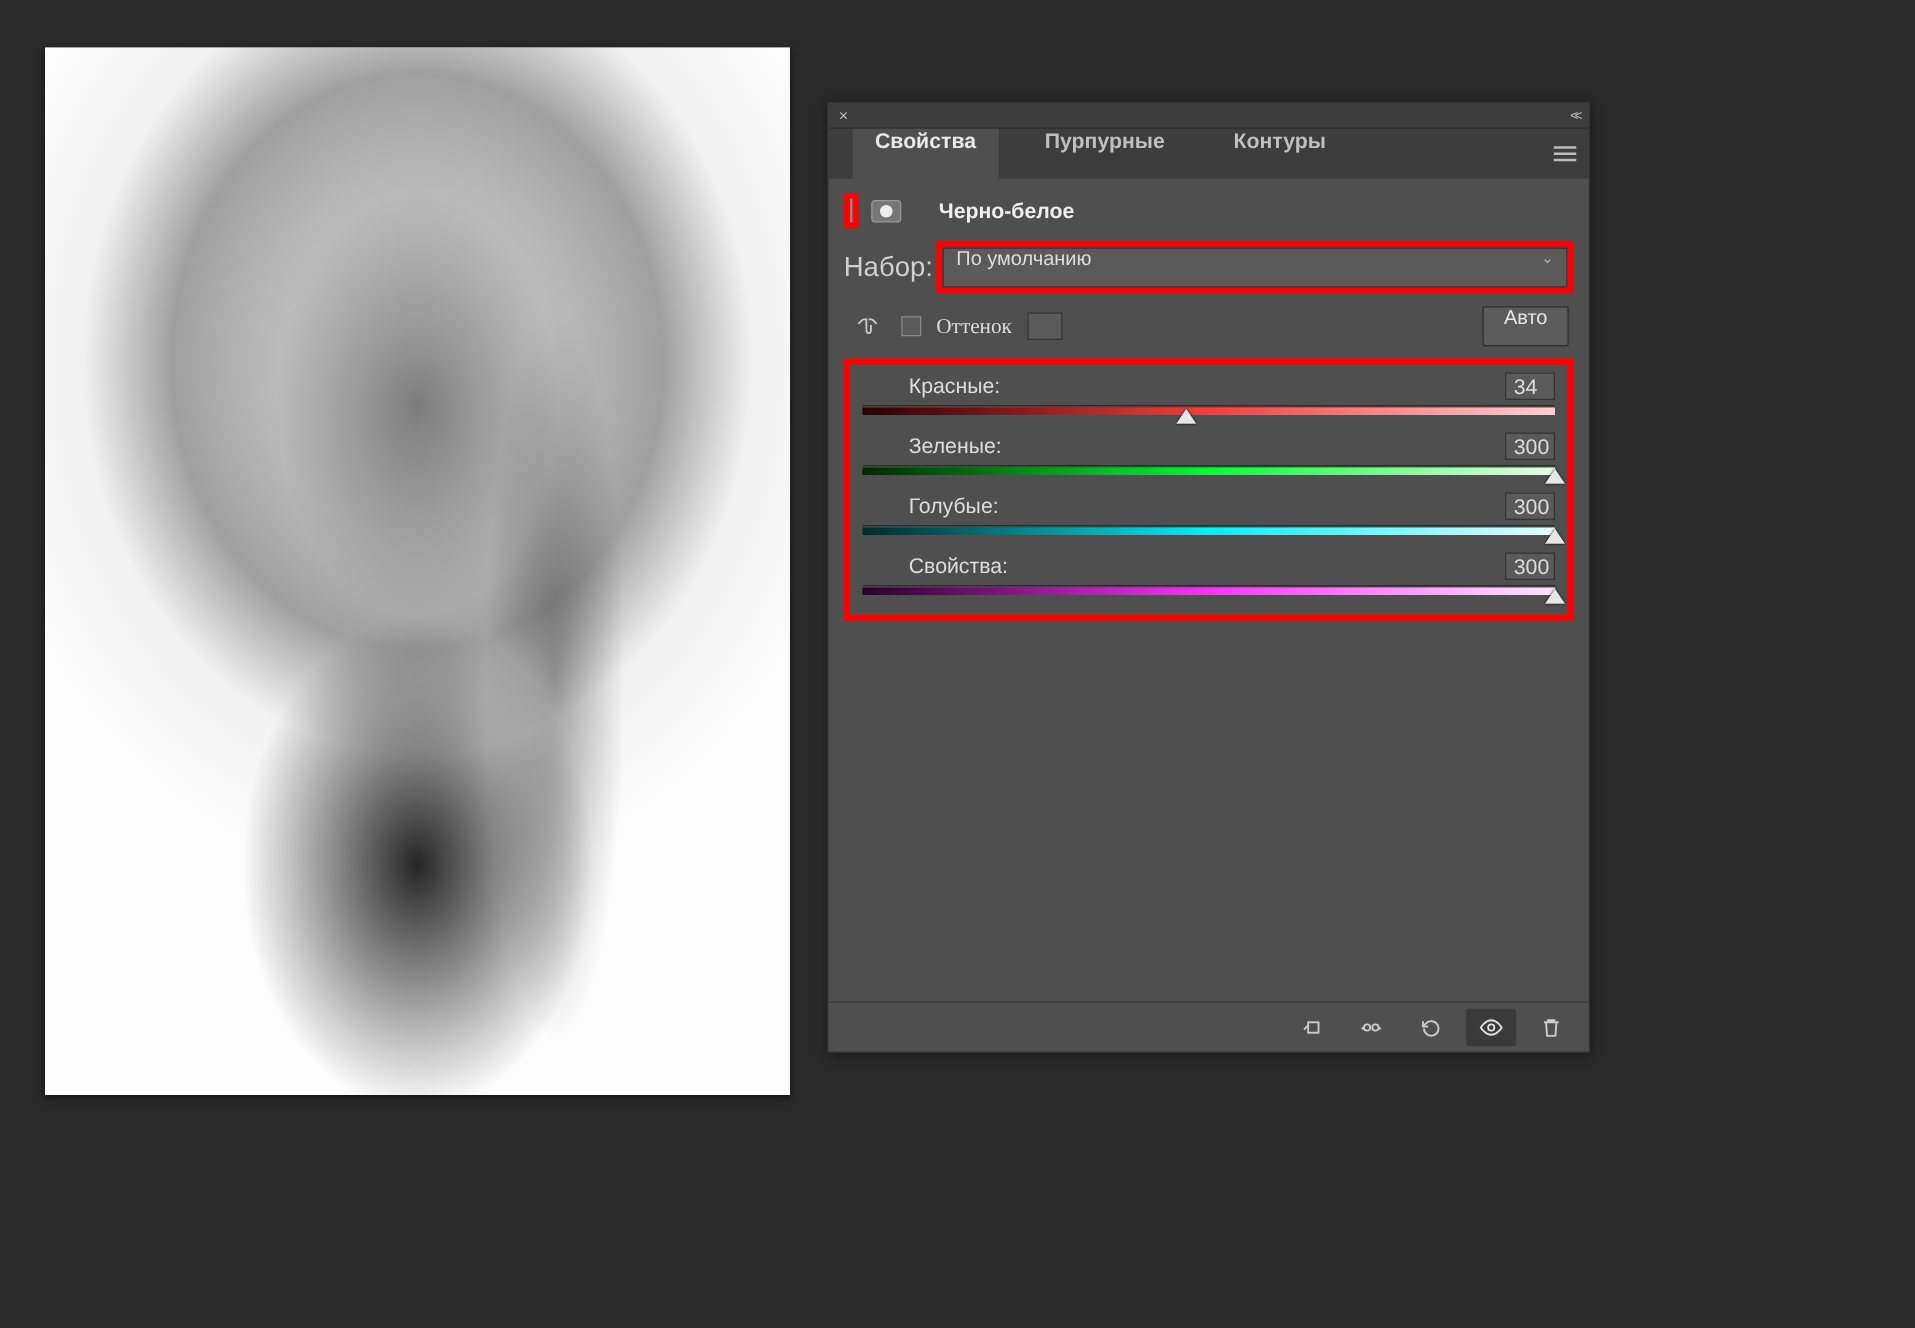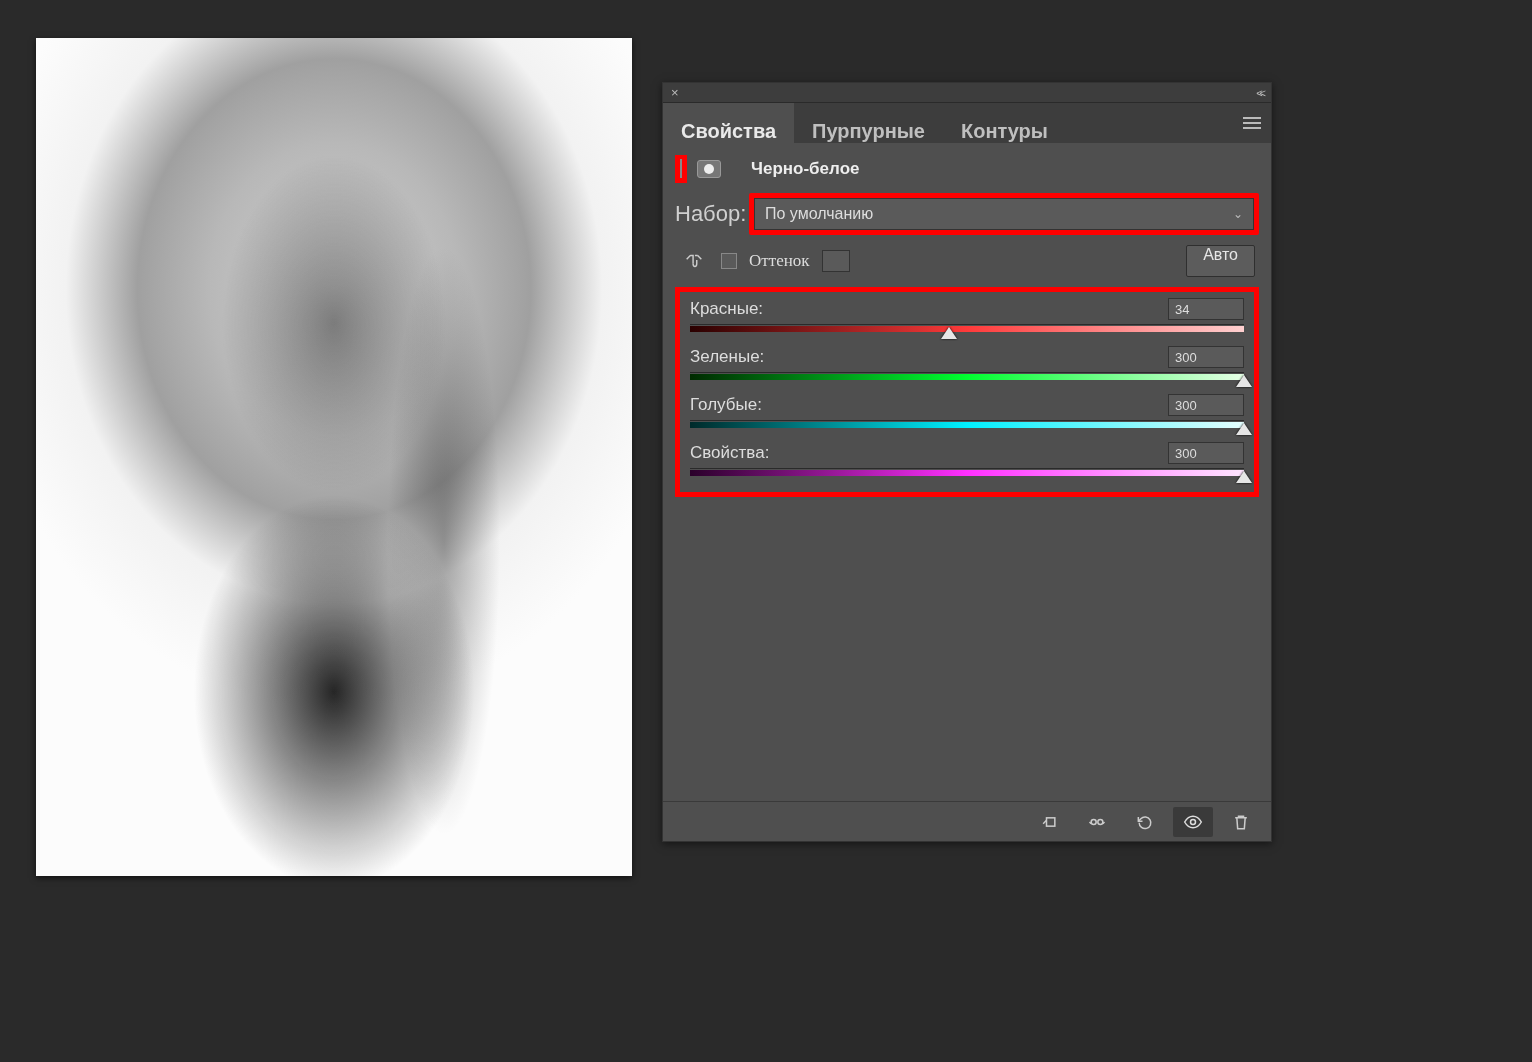--- a/index.html
+++ b/index.html
@@ -35,22 +35,22 @@
   }
   .panel-topbar {
     height: 20px; background: #3d3d3d; display:flex; align-items:center; justify-content:space-between;
     padding: 0 8px; border-bottom:1px solid #2a2a2a;
   }
   .close-x { font-size: 13px; color:#bbb; cursor:pointer; }
   .collapse-chev { font-size: 11px; color:#bbb; letter-spacing:-3px; cursor:pointer; }
 
   .tabbar { display:flex; align-items:stretch; height:40px; background:#3d3d3d; }
   .tab {
-    padding: 0 18px; display:flex; align-items:flex-end; font-size:20px; font-weight:600;
-    color:#bfbfbf; cursor:pointer;
+    padding: 0 18px; display:flex; align-items:flex-start; font-size:17px; font-weight:600;
+    color:#bfbfbf; cursor:pointer;margin-left:19px;
   }
   .tab.active { background:#4f4f4f; color:#e9e9e9; }
   .tab-spacer { flex:1; }
   .flyout-menu {
     width:38px; display:flex; align-items:center; justify-content:center;
     color:#bbb; cursor:pointer;
   }
   .flyout-menu span { display:inline-block; width:18px; height:2px; background:#bbb; position:relative; }
   .flyout-menu span::before, .flyout-menu span::after { content:""; position:absolute; left:0; right:0; height:2px; background:#bbb; }
   .flyout-menu span::before { top:-5px; }
@@ -72,21 +72,21 @@
     content:""; position:absolute; left:50%; top:50%; width:10px; height:10px; border-radius:50%;
     background:#eee; transform:translate(-50%,-50%);
   }
   .adj-title { font-size:17px; font-weight:600; color:#eee;margin-left:20px; }
 
   .preset-row { display:flex; align-items:center; gap:8px; }
   .preset-label { font-size:22px; color:#d0d0d0; width:66px; }
   .hl-box { border:5px solid #ff0000; border-radius:2px; }
   .preset-select {
     flex:1; height:32px; background:#5a5a5a; border:1px solid #333; color:#ddd;
-    display:flex; align-items:center; justify-content:space-between; padding:0 10px;
+    display:flex; justify-content:space-between; padding:0 10px;
     font-size:16px; cursor:pointer;
   }
   .chev { font-size:12px; color:#bbb; }
 
   .tint-row { display:flex; align-items:center; gap:12px; padding-left:4px; padding-right:4px; }
   .drag-hand {
     width:30px; height:30px; display:flex; align-items:center; justify-content:center;
     color:#ccc; font-size:18px; cursor:pointer;
   }
   .drag-hand svg { width:22px; height:22px; }
@@ -98,25 +98,25 @@
   .swatch { width:28px; height:22px; background:#5a5a5a; border:1px solid #333; }
   .tint-spacer { flex:1; }
   .auto-btn {
     height:32px; padding:0 16px; background:#5c5c5c; border:1px solid #2f2f2f; color:#e6e6e6;
     font-size:16px; cursor:pointer; border-radius:2px;
   }
 
   .sliders-group { border:5px solid #ff0000; padding: 6px 10px 14px 10px; display:flex; flex-direction:column; gap:12px; }
 
   .slider-block { display:flex; flex-direction:column; gap:4px; }
-  .slider-head { display:flex; align-items:center; justify-content:space-between; }
+  .slider-head { display:flex; align-items:center; justify-content:space-between;margin-left:37px; }
   .slider-label { font-size:17px; color:#ddd; }
   .slider-value {
-    width:76px; height:22px; background:#5a5a5a; border:1px solid #333; color:#ddd;
-    font-size:13px; text-align:left; padding:0 6px; line-height:22px;
+    width:40px; height:22px; background:#5a5a5a; border:1px solid #333; color:#ddd;
+    font-size:17px; text-align:left; padding:0 6px; line-height:22px;
   }
   .slider-track {
     position:relative; height:10px; border-top:1px solid #2a2a2a;
   }
   .slider-track .grad {
     position:absolute; left:0; right:0; top:1px; height:6px;
   }
   .slider-thumb {
     position:absolute; top:2px; width:0; height:0;
     border-left:8px solid transparent; border-right:8px solid transparent;

